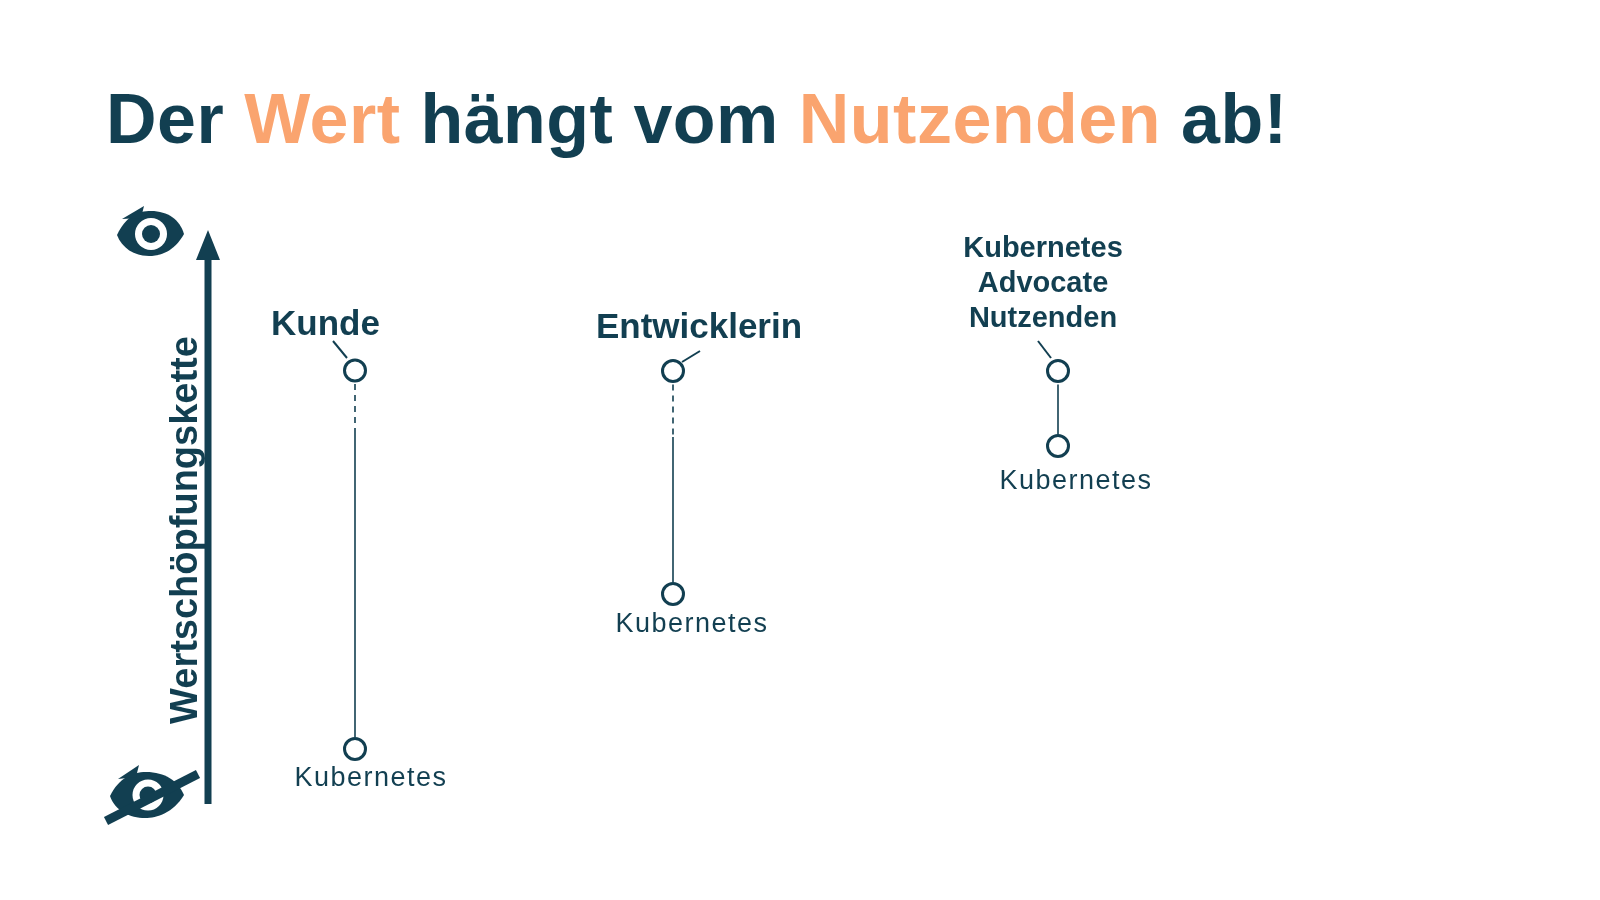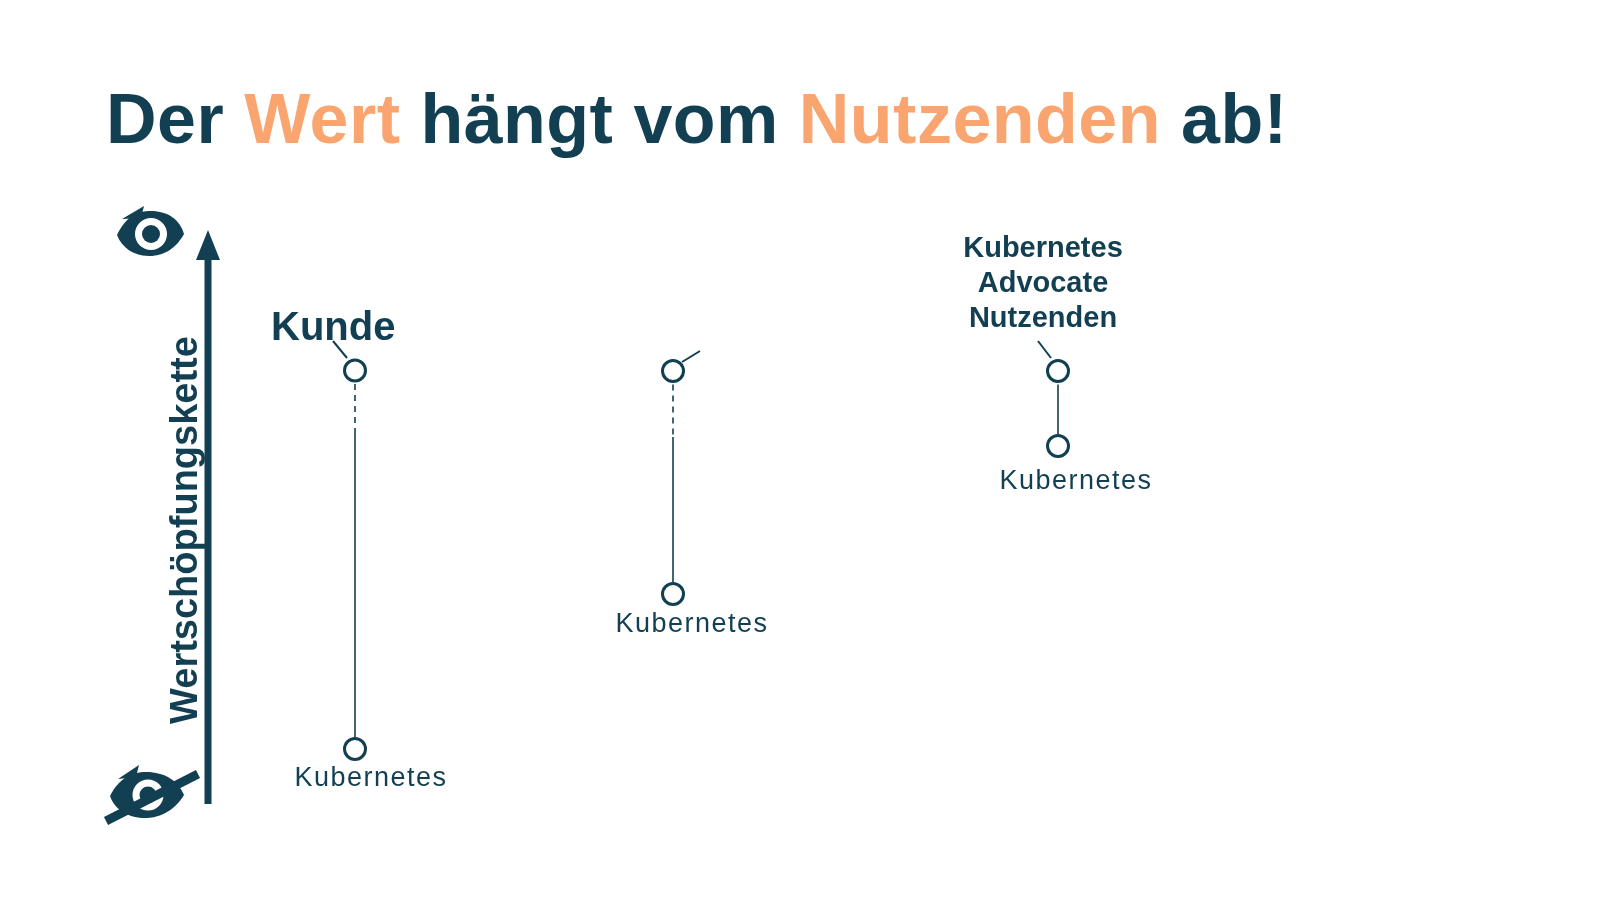--- a/index.html
+++ b/index.html
@@ -28,21 +28,21 @@
     position:absolute;left:168px;top:530px;
     transform:translate(-50%,-50%) rotate(-90deg);
     font-size:38px;font-weight:700;letter-spacing:0;
     white-space:nowrap;color:var(--teal);
   }
 
   .overlay{position:absolute;left:0;top:0;width:1600px;height:900px;}
 
   .persona-name{
     position:absolute;font-weight:700;color:var(--teal);
-    font-size:40px;line-height:1.1;white-space:nowrap;
+    font-size:35px;line-height:1.1;white-space:nowrap;
   }
   #name-kunde{left:255px;top:304px;}
   #name-entwicklerin{left:683px;top:307px;transform:translateX(-50%);}
   #name-kda{left:1027px;top:230px;transform:translateX(-50%);font-size:29px;line-height:35px;text-align:center;}
 
   .target-label{
     position:absolute;transform:translateX(-50%);
     font-size:27px;font-weight:400;letter-spacing:1.5px;
     color:var(--teal);white-space:nowrap;
   }
@@ -99,20 +99,21 @@
 
     <g stroke="#123F51" fill="none">
       <line x1="1022" y1="341" x2="1035" y2="358" stroke-width="2"></line>
       <line x1="1042" y1="384.5" x2="1042" y2="434.5" stroke-width="1.6"></line>
       <circle cx="1042" cy="371" r="10.5" fill="#FFFFFF" stroke-width="3"></circle>
       <circle cx="1042" cy="446" r="10.5" fill="#FFFFFF" stroke-width="3"></circle>
     </g>
   </svg>
 
   <div class="persona-name" id="name-kunde">Kunde</div>
+  <div class="persona-name" id="name-entwicklerin">Entwicklerin</div>
   <div class="persona-name" id="name-kda">
     <div>Kubernetes</div>
     <div>Advocate</div>
     <div>Nutzenden</div>
   </div>
 
   <div class="target-label" id="target-kunde">Kubernetes</div>
   <div class="target-label" id="target-entwicklerin">Kubernetes</div>
   <div class="target-label" id="target-kda">Kubernetes</div>
 

